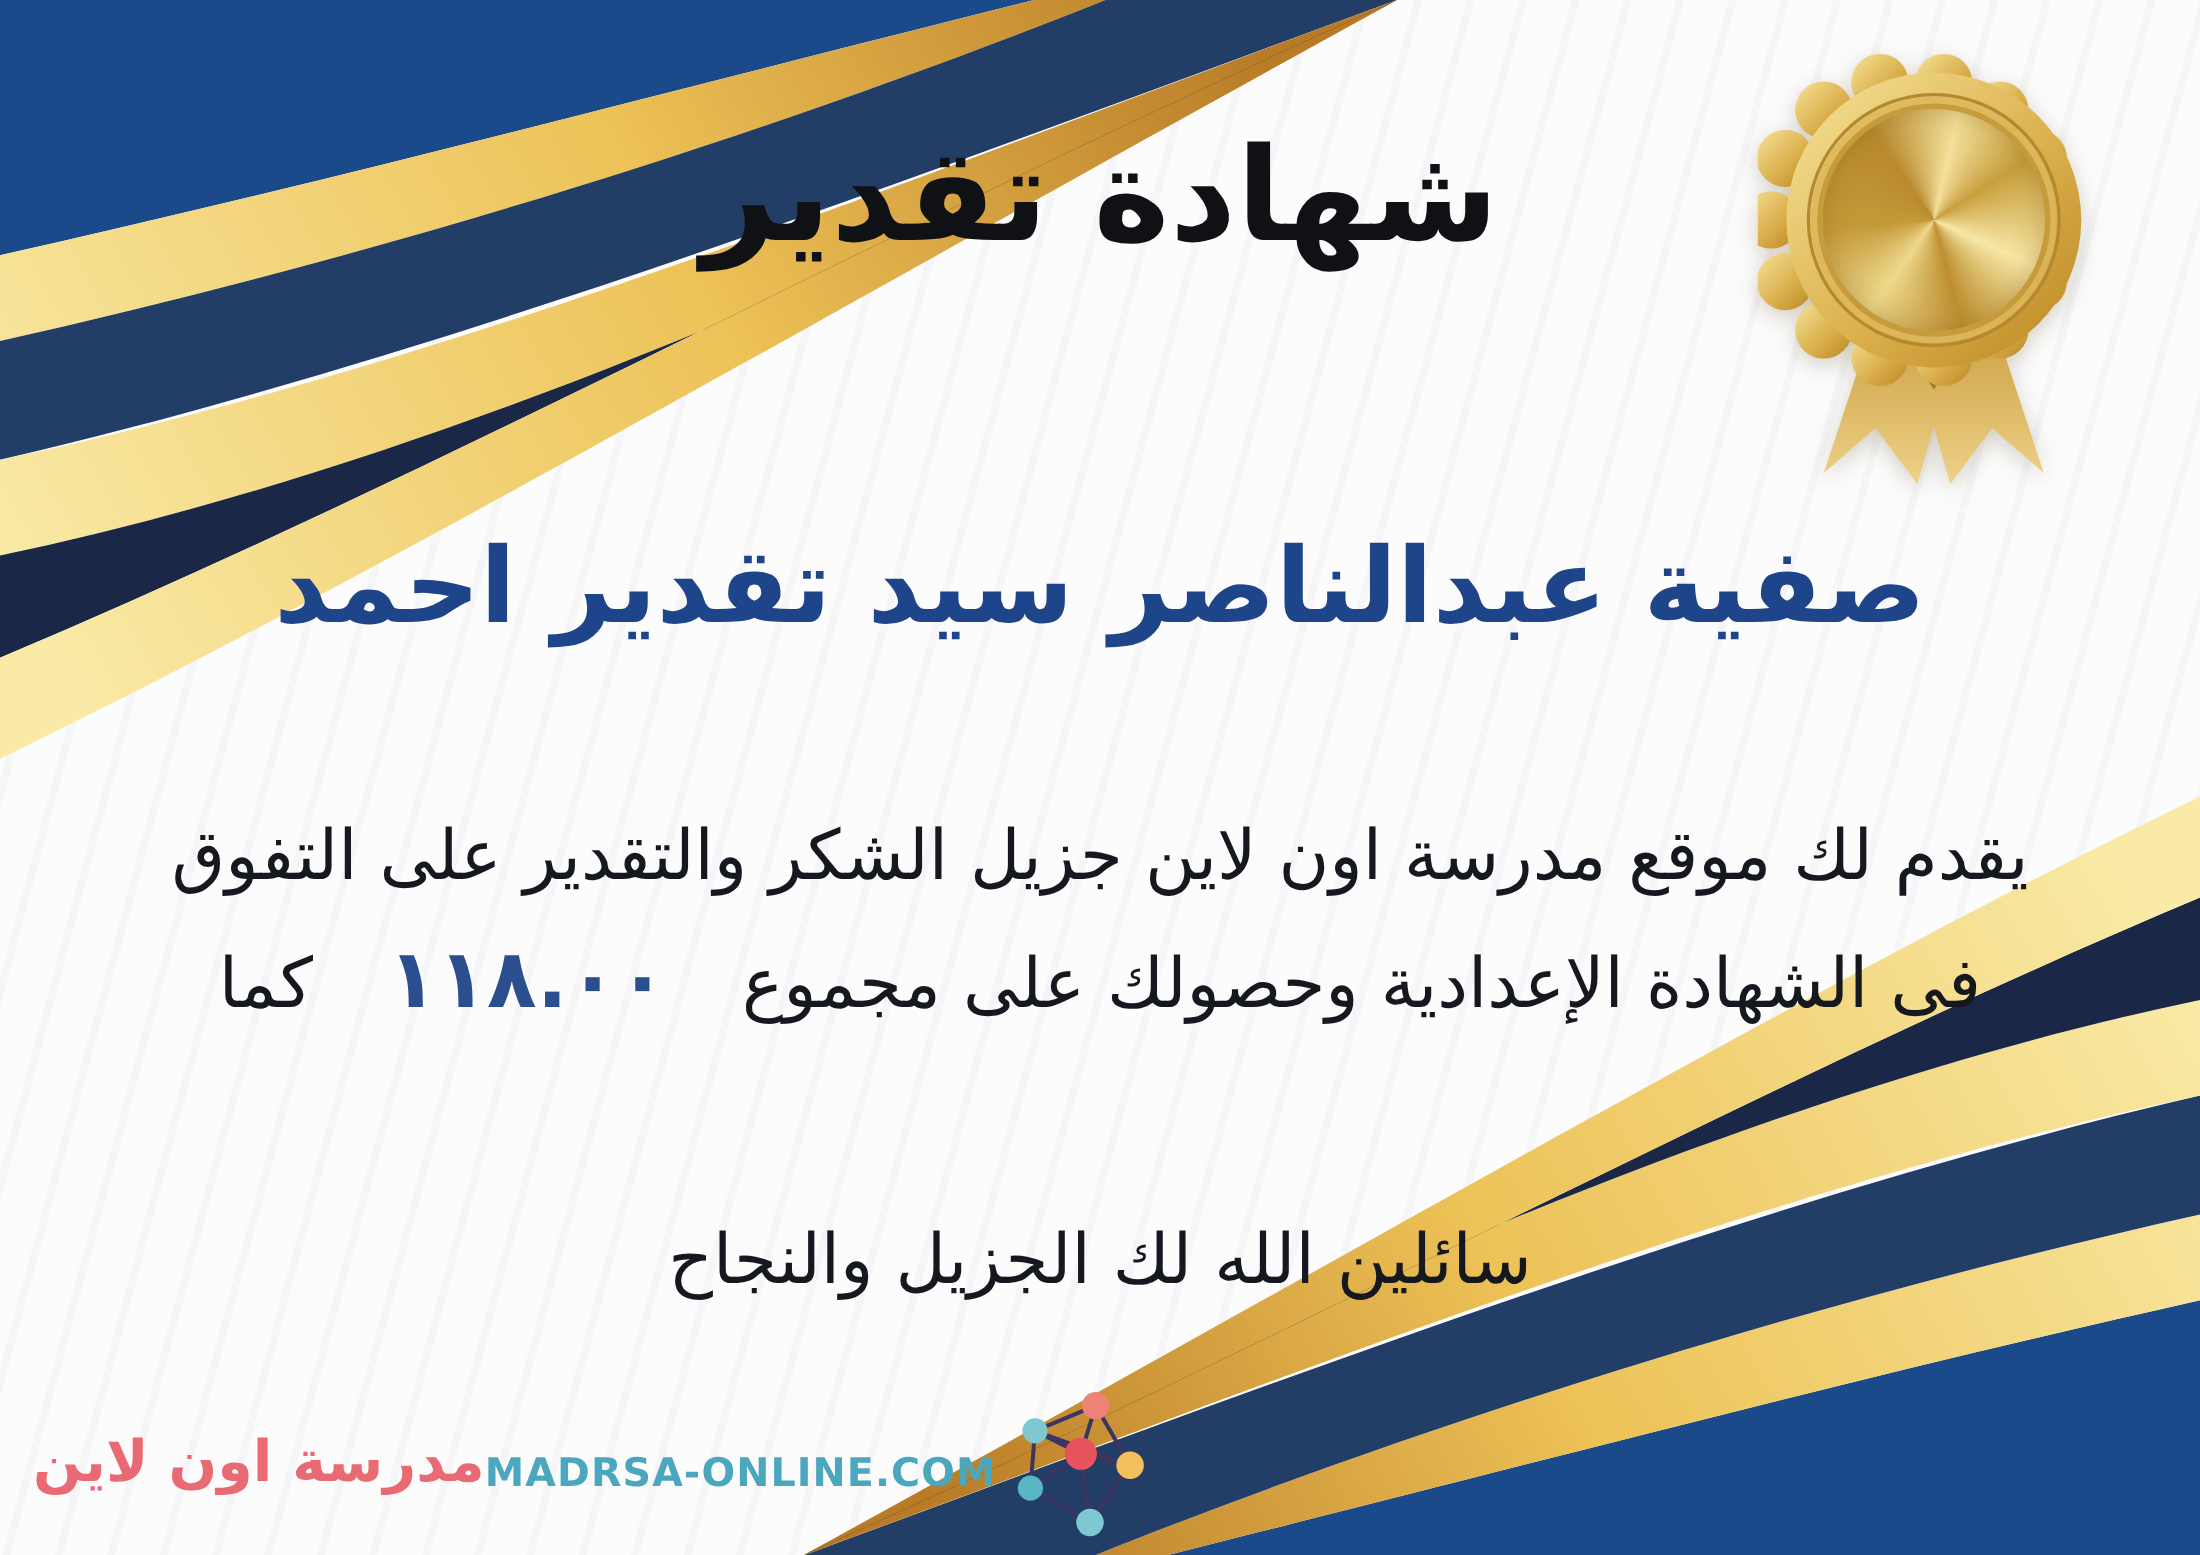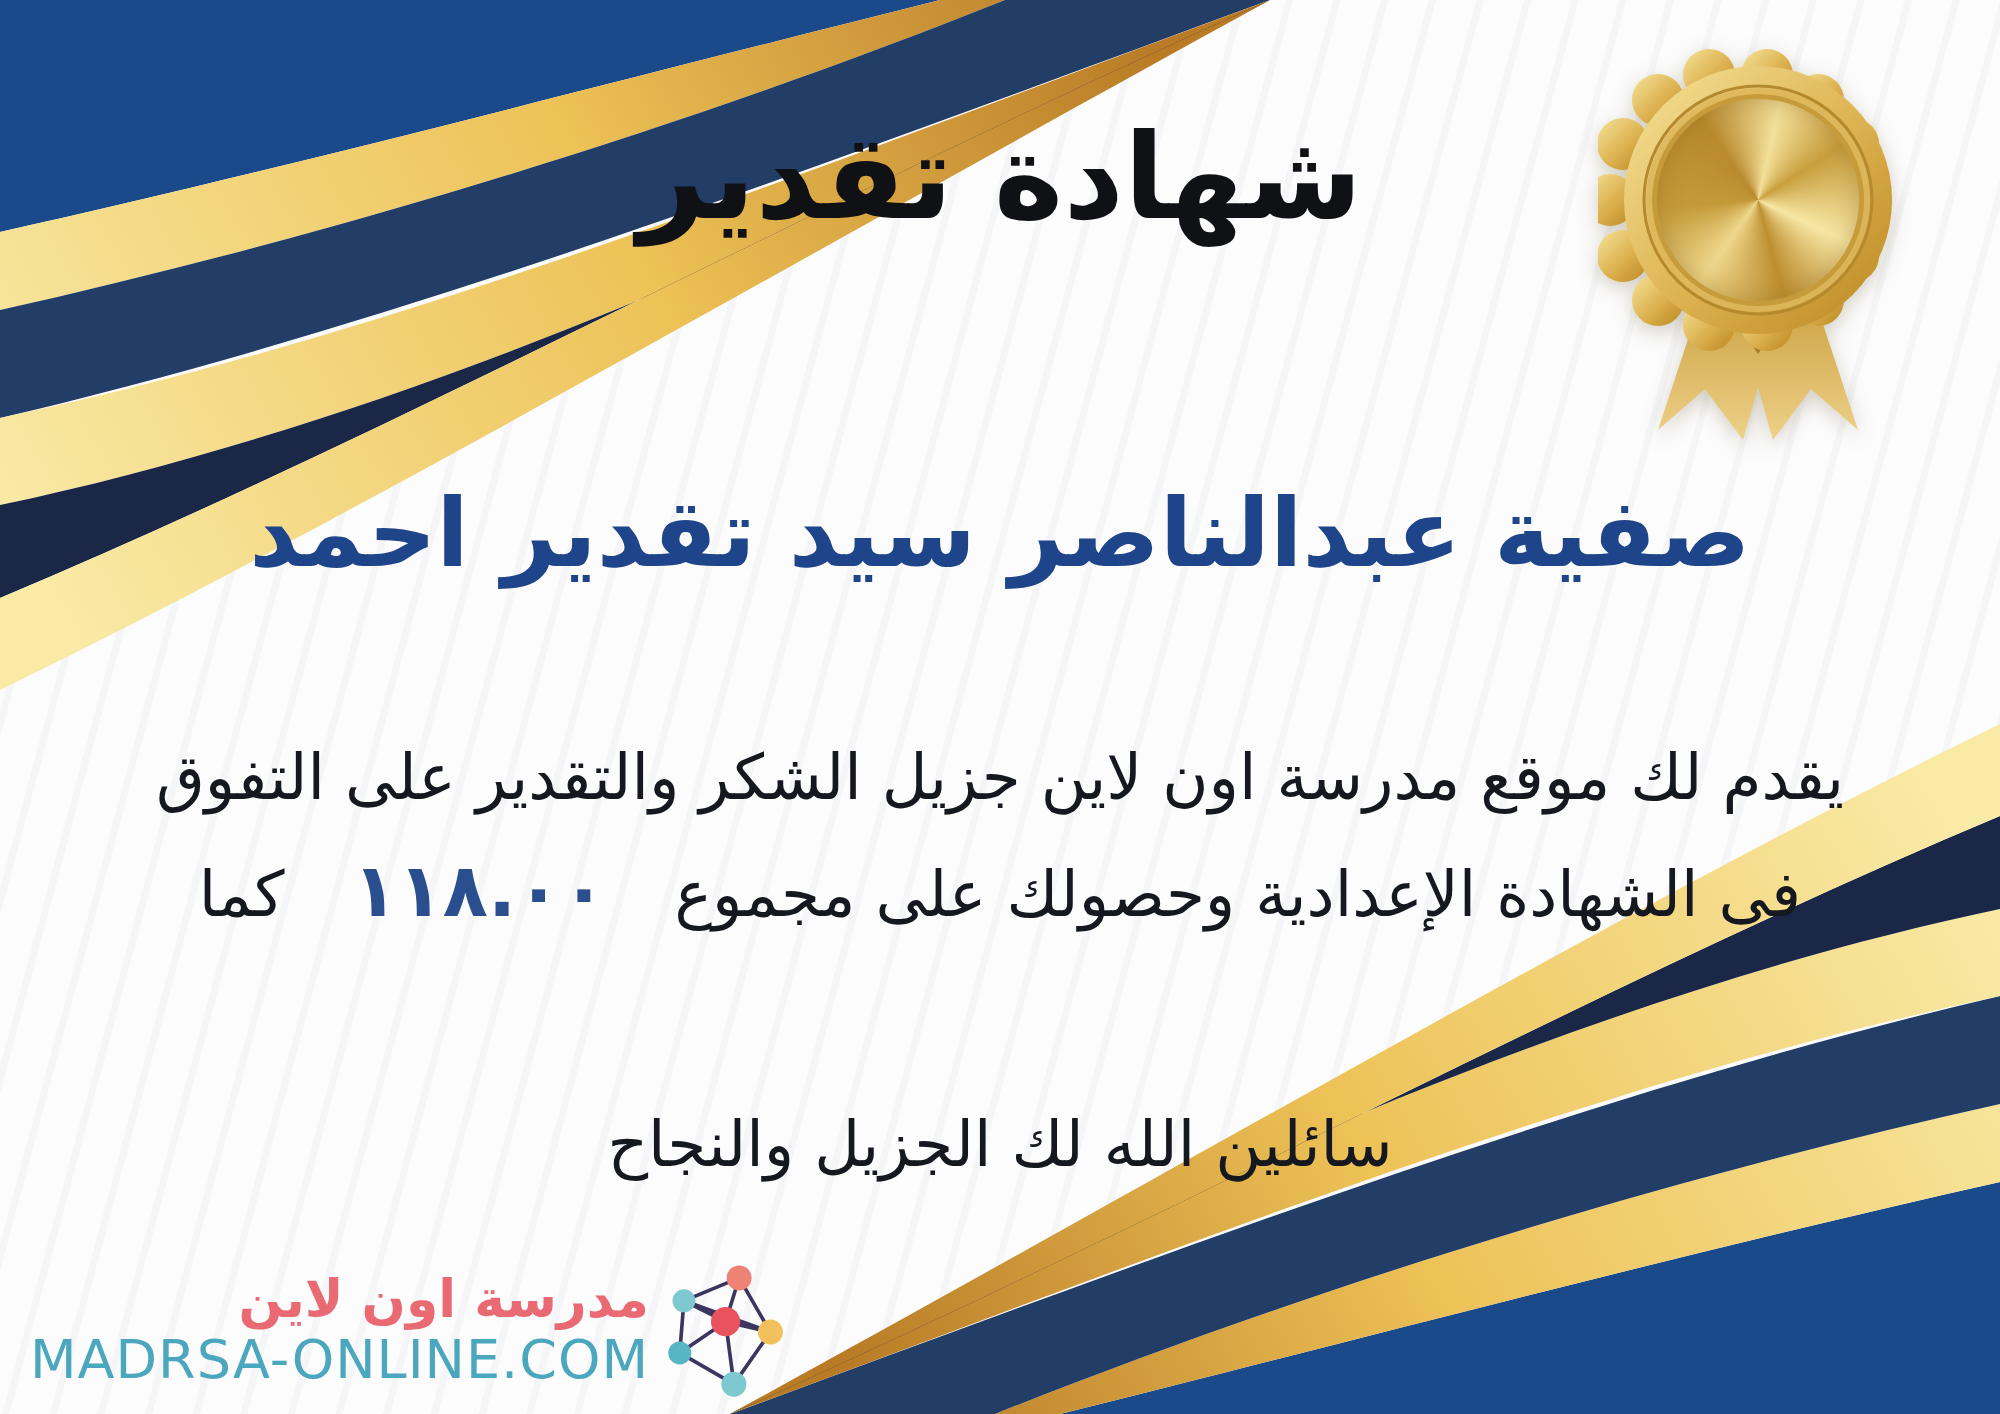--- a/index.html
+++ b/index.html
@@ -51,23 +51,23 @@
     position:absolute;left:54px;top:52px;width:212px;height:212px;border-radius:50%;
     border:5px solid #c59b3b;
     background:conic-gradient(from -35deg at 50% 50%,
       #b98a2e,#f3e09a 48deg,#c89f3e 92deg,#f7e7a5 150deg,#be8f30 200deg,
       #eed88c 250deg,#c49a39 300deg,#b98a2e 360deg);
     box-shadow:inset 0 0 24px rgba(130,90,20,0.35), 0 0 0 6px rgba(222,183,92,0.9);
   }
 
   
   .logo{position:absolute;left:30px;top:1256px;display:flex;align-items:center;gap:12px;}
-  .logo-texts{display:flex;flex-direction:column;align-items:flex-end;}
+  .logo-texts{display:flex;flex-direction:row;align-items:flex-end;}
   .logo-ar{font-size:52px;font-weight:bold;color:var(--logo-coral,#e96a72);direction:rtl;line-height:1.15;}
-  .logo-en{font-size:54px;font-weight:normal;color:var(--logo-teal,#4ba7bd);letter-spacing:1px;line-height:1.1;}
+  .logo-en{font-size:36px;font-weight:bold;color:var(--logo-teal,#4ba7bd);letter-spacing:1px;line-height:1.1;}
   .logo-icon{width:125px;height:148px;}
 </style>
 </head>
 <body>
 
 <div class="certificate">
 
   <svg class="deco-svg" viewBox="0 0 2000 1414" aria-hidden="true">
     <defs>
       <linearGradient id="goldGrad" gradientUnits="userSpaceOnUse" x1="1150" y1="40" x2="80" y2="650">

